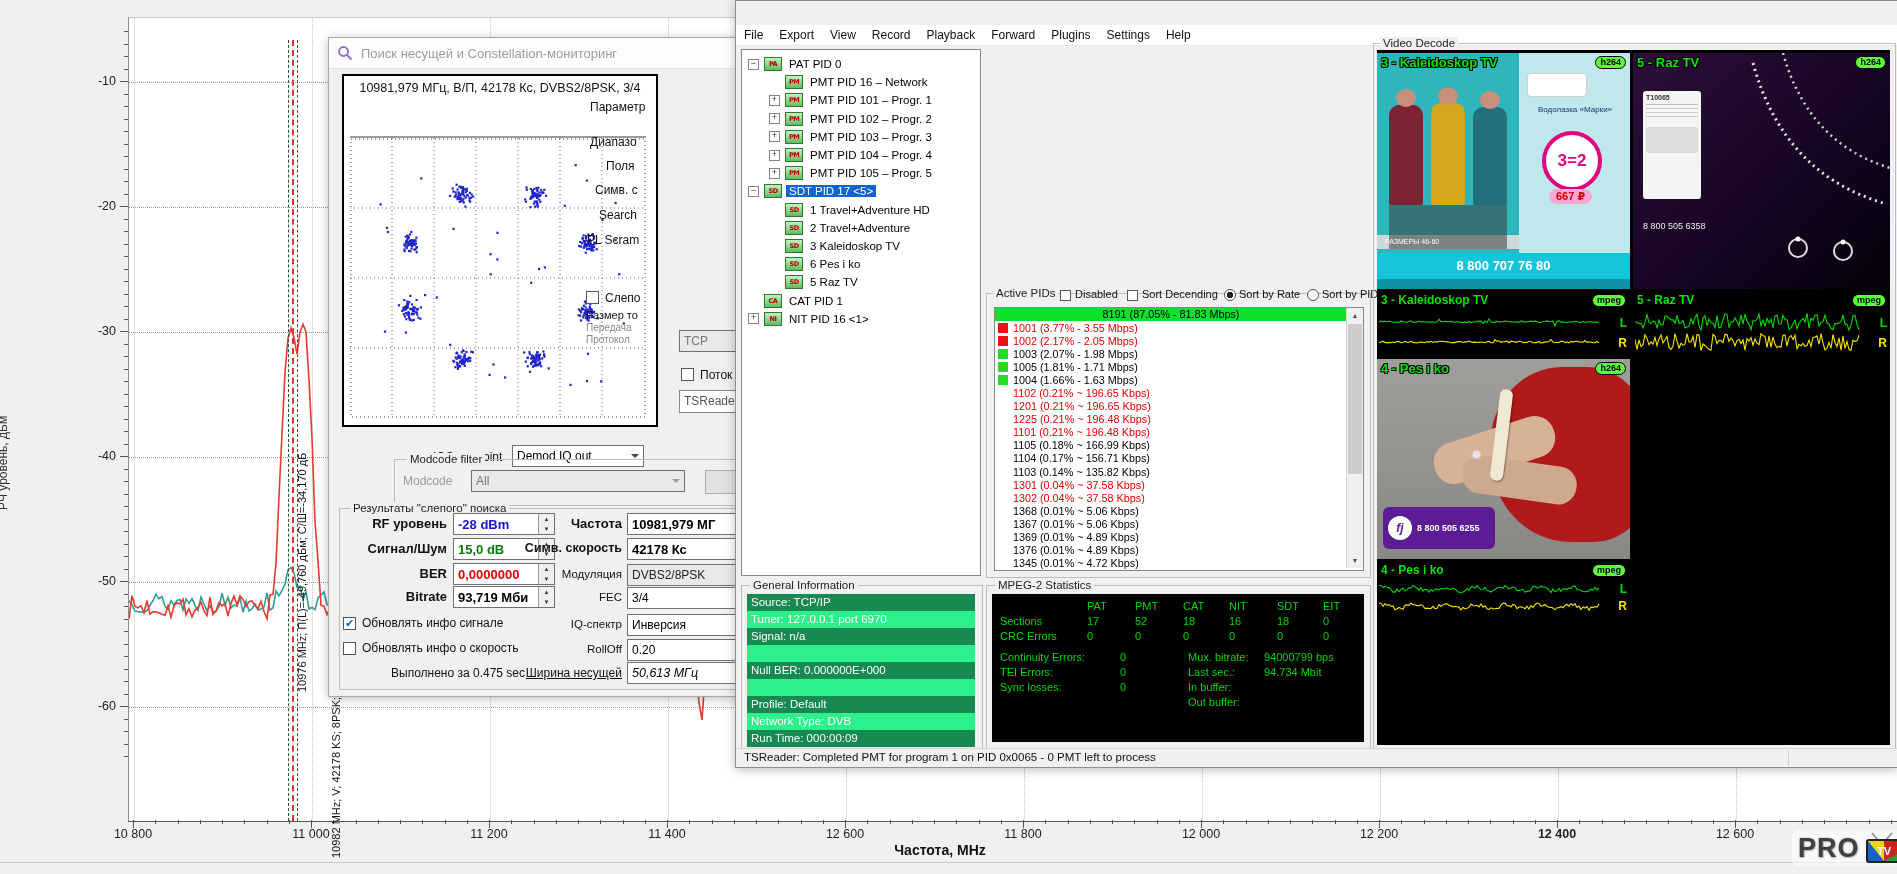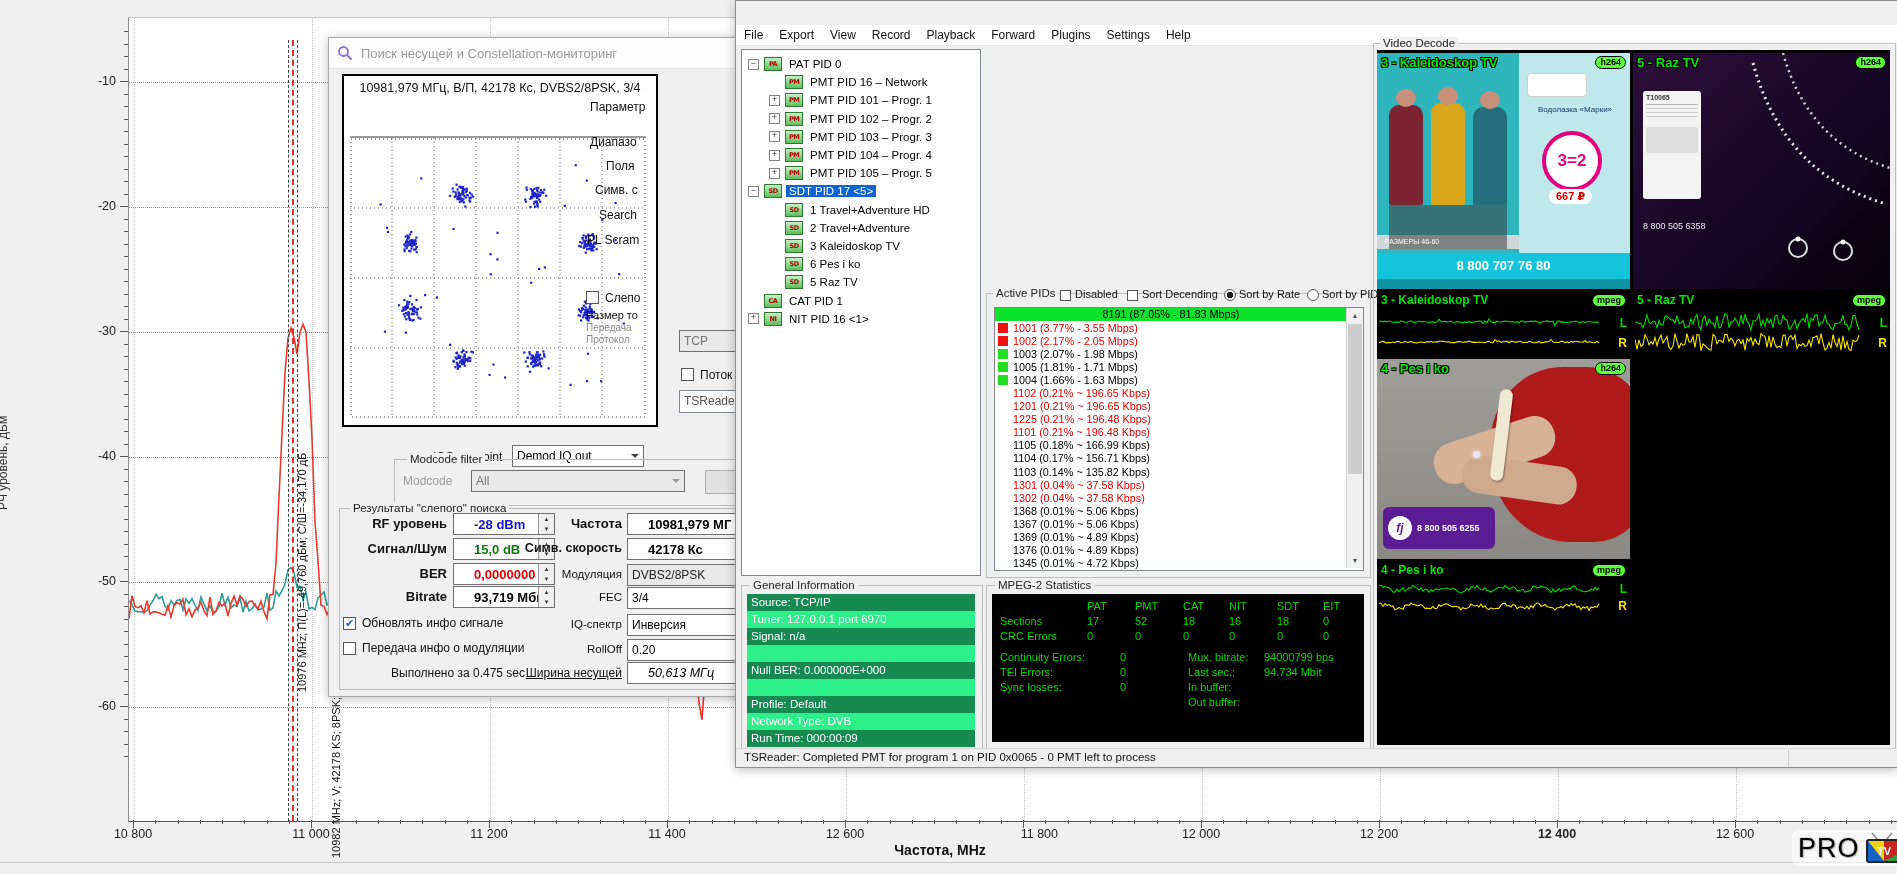--- a/index.html
+++ b/index.html
@@ -13,31 +13,31 @@
   .xtick-label{position:absolute;width:70px;text-align:center;font-size:12.5px;color:#222;transform:translateX(-50%)}
   .tickmark{position:absolute;background:#555}
   .marker-black{position:absolute;width:0;border-left:1px dashed #444}
   .marker-red{position:absolute;width:0;border-left:2px dashed #e03030}
   .vann{position:absolute;transform:rotate(-90deg);transform-origin:0 0;font-size:11px;color:#111;white-space:nowrap;width:420px}
   #xaxis-title{position:absolute;font-weight:bold;font-size:14px;color:#111;transform:translateX(-50%)}
   #chart-bottom-line{position:absolute;left:0;width:1897px;height:0;border-top:1px solid #c9c9c9}
   #ylabel-rot{position:absolute;transform:rotate(-90deg);transform-origin:0 0;font-size:12px;color:#333;white-space:nowrap}
   
   #protv{position:absolute;display:flex;align-items:center;gap:4px;background:rgba(255,255,255,.55);border-radius:6px;padding:2px 6px}
-  #protv .pro{font-weight:normal;font-size:27px;color:#000000;text-shadow:0 0 2px #9a9a9a,1px 1px 1px #bbb;letter-spacing:1px}
+  #protv .pro{font-weight:bold;font-size:27px;color:#404040;text-shadow:0 0 2px #9a9a9a,1px 1px 1px #bbb;letter-spacing:1px}
   
   .win{position:absolute;background:#f0f0f0;border:1px solid #a9a9a9;box-shadow:0 2px 10px rgba(0,0,0,.25)}
   .grp{position:absolute;border:1px solid #bdbdbd}
   .grp-label{position:absolute;background:#f0f0f0;padding:0 3px;font-size:11.5px;color:#222;line-height:13px}
   .sunken{position:absolute;background:#fff;border:1px solid #828790}
   .combo{position:absolute;background:#fff;border:1px solid #707070;font-size:12px;display:flex;align-items:center;padding:0 4px;height:22px;box-sizing:border-box}
   .combo .arr{margin-left:auto;width:0;height:0;border:4px solid transparent;border-top-color:#444;position:relative;top:2px}
   .combo.gray{background:#e9e9e9;color:#777}
   .spinedit{position:absolute;background:#fff;border:1px solid #707070;height:22px;box-sizing:border-box;display:flex;align-items:center}
-  .spinedit .val{flex:1;padding:0 20px;font-size:13px;font-weight:bold;white-space:nowrap;overflow:hidden}
+  .spinedit .val{flex:1;padding:0 4px;font-size:13px;font-weight:bold;white-space:nowrap;overflow:hidden}
   .spin{width:15px;height:100%;border-left:1px solid #9a9a9a;display:flex;flex-direction:column}
   .spin div{flex:1;display:flex;align-items:center;justify-content:center;background:#f0f0f0;font-size:6px;color:#333;line-height:4px}
   .cb{position:absolute;width:13px;height:13px;background:#fff;border:1px solid #555;box-sizing:border-box;font-size:11px;line-height:11px;text-align:center;color:#1062c8;font-weight:bold}
   .radio{width:12px;height:12px;border:1px solid #555;border-radius:50%;background:#fff;box-sizing:border-box;display:inline-block;vertical-align:-2px}
   .radio.sel{background:radial-gradient(circle,#222 0 3px,#fff 3.5px)}
   .lbl{position:absolute;font-size:12px;color:#111;white-space:nowrap}
   .boldlbl{font-weight:bold;font-size:13px}
   
   #dlg-titlebar{position:absolute;left:0;top:0;right:0;height:30px;background:#fdfdfd;border-bottom:1px solid #e4e4e4;display:flex;align-items:center}
   #dlg-title{color:#9b9b9b;font-size:13px;margin-left:8px}
@@ -171,21 +171,21 @@
         <div class=" tickmark" style="left: 120px; top: 706px; width: 8px; height: 1px;"></div>
         <div class=" tickmark" style="left: 124px; top: 718.5px; width: 4px; height: 1px;"></div>
         <div class=" tickmark" style="left: 124px; top: 731px; width: 4px; height: 1px;"></div>
         <div class=" tickmark" style="left: 124px; top: 743.5px; width: 4px; height: 1px;"></div>
         <div class=" tickmark" style="left: 124px; top: 756px; width: 4px; height: 1px;"></div>
         <div class="xtick-label" style="left: 133px; top: 827px;">10 800</div>
         <div class="xtick-label" style="left: 311px; top: 827px;">11 000</div>
         <div class="xtick-label" style="left: 489px; top: 827px;">11 200</div>
         <div class="xtick-label" style="left: 667px; top: 827px;">11 400</div>
         <div class="xtick-label" style="left: 845px; top: 827px;">12 600</div>
-        <div class="xtick-label" style="left: 1023px; top: 827px; text-align: right;">11 800</div>
+        <div class="xtick-label" style="left: 1023px; top: 827px;">11 800</div>
         <div class="xtick-label" style="left: 1201px; top: 827px;">12 000</div>
         <div class="xtick-label" style="left: 1379px; top: 827px;">12 200</div>
         <div class="xtick-label" style="left: 1557px; top: 827px; font-weight: bold;">12 400</div>
         <div class="xtick-label" style="left: 1735px; top: 827px;">12 600</div>
         <div class=" tickmark" style="left: 133px; top: 820px; width: 1px; height: 8px;"></div>
         <div class=" tickmark" style="left: 155.25px; top: 820px; width: 1px; height: 4px;"></div>
         <div class=" tickmark" style="left: 177.5px; top: 820px; width: 1px; height: 4px;"></div>
         <div class=" tickmark" style="left: 199.75px; top: 820px; width: 1px; height: 4px;"></div>
         <div class=" tickmark" style="left: 222px; top: 820px; width: 1px; height: 4px;"></div>
         <div class=" tickmark" style="left: 244.25px; top: 820px; width: 1px; height: 4px;"></div>
@@ -914,21 +914,21 @@
       </div>
 
     <div class="cb" style="left:14px;top:579px">✔</div>
     <div class="lbl" style="left:33px;top:578px">Обновлять инфо сигнале</div>
     <div class="lbl" style="left:223px;top:580px;width:70px;text-align:right;font-size:11.5px">IQ-спектр</div>
     <div class="combo" style="left:298px;top:576px;width:130px">
         <span>Инверсия</span>
         <span class="arr"></span>
       </div>
     <div class="cb" style="left:14px;top:604px"></div>
-    <div class="lbl" style="left:33px;top:603px">Передача инфо о модуляции</div>
+    <div class="lbl" style="left:33px;top:603px">Обновлять инфо о скорость</div>
     <div class="lbl" style="left:243px;top:605px;width:50px;text-align:right;font-size:11.5px">RollOff</div>
     <div class="combo" style="left:298px;top:601px;width:130px">
         <span>0.20</span>
         <span class="arr"></span>
       </div>
     <div class="lbl" style="left:62px;top:628px">Выполнено за 0.475 sec</div>
     <div class="lbl" style="left:188px;top:628px;width:105px;text-align:right;text-decoration:underline">Ширина несущей</div>
     <div class="spinedit" style="left:298px;top:624px;width:130px">
         <span class="val" style="font-style:italic;font-weight:normal;font-size:12.5px">50,613 МГц</span>
         <span class="spin">
@@ -1177,21 +1177,21 @@
           <div style="position:absolute;left:12px;top:52px;width:34px;height:100px;background:#7d2433;border-radius:10px 10px 2px 2px"></div>
           <div style="position:absolute;left:54px;top:50px;width:34px;height:102px;background:#d7a61b;border-radius:10px 10px 2px 2px"></div>
           <div style="position:absolute;left:96px;top:54px;width:34px;height:98px;background:#23707c;border-radius:10px 10px 2px 2px"></div>
           <div style="position:absolute;left:19px;top:36px;width:20px;height:18px;background:#c8907a;border-radius:50%"></div>
           <div style="position:absolute;left:61px;top:34px;width:20px;height:18px;background:#c8907a;border-radius:50%"></div>
           <div style="position:absolute;left:103px;top:38px;width:20px;height:18px;background:#c8907a;border-radius:50%"></div>
           <div style="position:absolute;left:12px;top:152px;width:118px;height:44px;background:#3d3d3d;opacity:.55"></div>
           <div style="position:absolute;left:150px;top:20px;width:58px;height:22px;background:#fff;border-radius:4px;border:1px solid #d0d0d0"></div>
           <div class="lbl" style="left:148px;top:52px;font-size:8px;color:#123a6e;width:100px;white-space:normal;text-align:center">Водолазка «Марки»</div>
           <div style="position:absolute;left:165px;top:78px;width:52px;height:52px;background:#fff;border:4px solid #e5007d;border-radius:50%;color:#e5007d;font-weight:bold;font-size:17px;text-align:center;line-height:52px">3=2</div>
-          <div style="position:absolute;left:172px;top:136px;background:#ffffff;border-radius:8px;color:#d40000;font-weight:bold;font-size:11px;padding:1px 7px">667 ₽</div>
+          <div style="position:absolute;left:172px;top:136px;background:#f9a8d4;border-radius:8px;color:#d40000;font-weight:bold;font-size:11px;padding:1px 7px">667 ₽</div>
           <div class="lbl" style="left:8px;bottom:44px;top:auto;font-size:7px;color:#fff">РАЗМЕРЫ 46-60</div>
           <div style="position:absolute;left:0;bottom:10px;width:253px;height:26px;background:#14c4da;color:#fff;font-weight:bold;font-size:13px;text-align:center;line-height:26px">8 800 707 76 80</div>
           <div style="position:absolute;left:0;bottom:0;width:253px;height:10px;background:#0e94a6"></div>
           <div class="vtitle">3 - Kaleidoskop TV</div>
           <div class="vbadge">h264</div>
         </div>
 
         <div class="vtile" style="left:256px;top:3px;width:257px;height:236px;background:linear-gradient(135deg,#2c0f3a,#170524 55%,#05010a)">
           <svg width="257" height="236" style="position:absolute;left:0;top:0">
             <path d="M120 10 Q150 120 250 150" fill="none" stroke="#e8e8e8" stroke-width="3" stroke-dasharray="2,4"></path>

